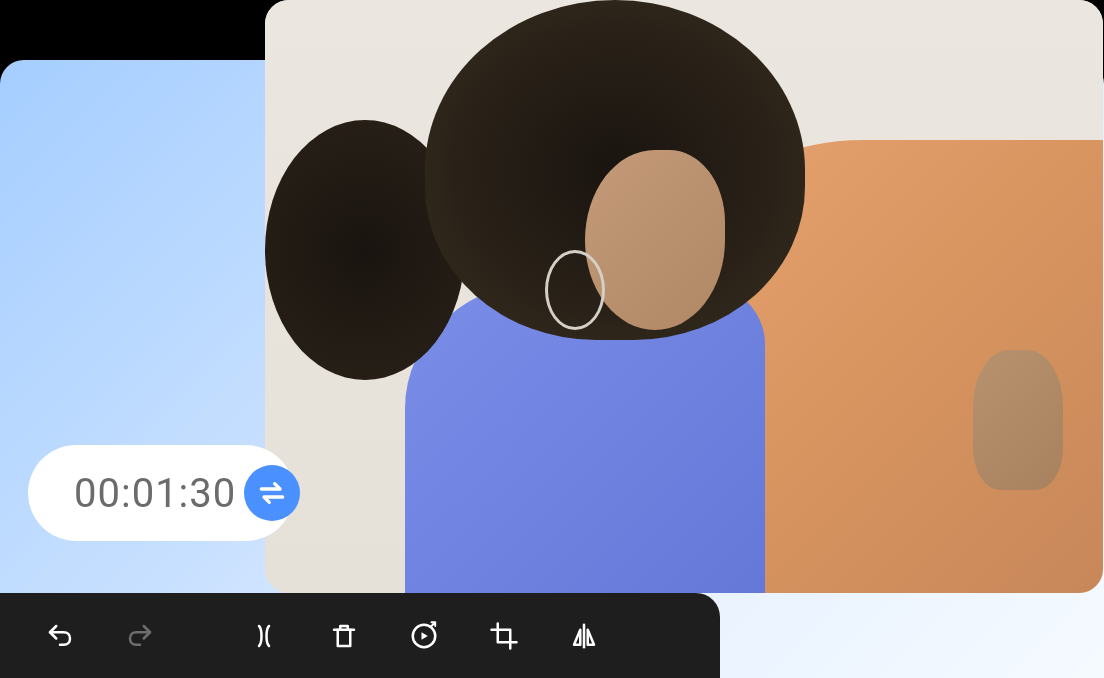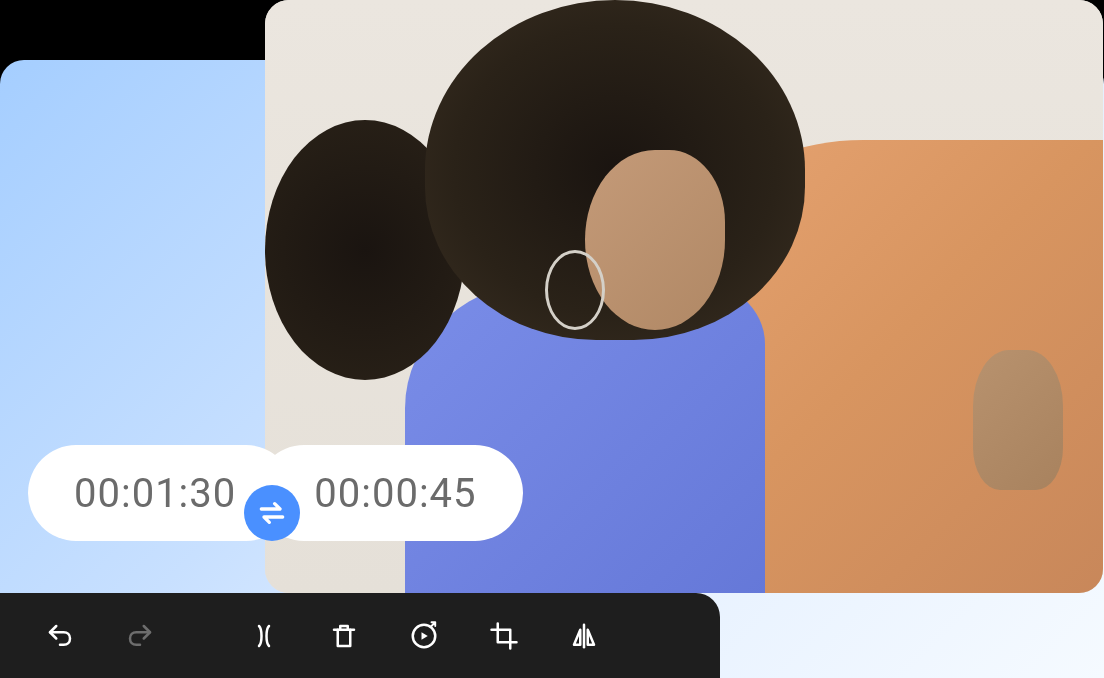--- a/index.html
+++ b/index.html
@@ -110,21 +110,21 @@
       height: 140px;
       background: linear-gradient(135deg, #b8926e 0%, #a8825e 100%);
       border-radius: 40% 40% 30% 30%;
     }
     
     .time-pills {
       position: absolute;
       left: 28px;
       top: 445px;
       display: flex;
-      align-items: flex-end;
+      align-items: center;
       z-index: 10;
     }
     
     .pill {
       background: #fff;
       border-radius: 48px;
       height: 96px;
       display: flex;
       align-items: center;
       padding: 0 46px;
@@ -219,23 +219,20 @@
 <div class="time-pills">
   <div class="pill pill-left">
     <span>00:01:30</span>
   </div>
   <div class="swap-badge">
     <svg viewBox="0 0 24 24" fill="none" stroke="#fff" stroke-width="2.5" stroke-linecap="round" stroke-linejoin="round">
       <path d="M4 9 L18 9 M14 5 L18 9"></path>
       <path d="M20 15 L6 15 M10 19 L6 15"></path>
     </svg>
   </div>
-  <div class="pill pill-right">
-    <span>00:00:45</span>
-  </div>
 </div>
 
 <div class="toolbar">
   <div class="tool-btn">
     <svg viewBox="0 0 24 24" fill="none" stroke="#fff" stroke-width="2" stroke-linecap="round" stroke-linejoin="round">
       <path d="M9 14 L4 9 L9 4"></path>
       <path d="M4 9 L15 9 C18 9 20 11 20 14 C20 17 18 19 15 19 L12 19"></path>
     </svg>
   </div>
   <div class="tool-btn disabled">

